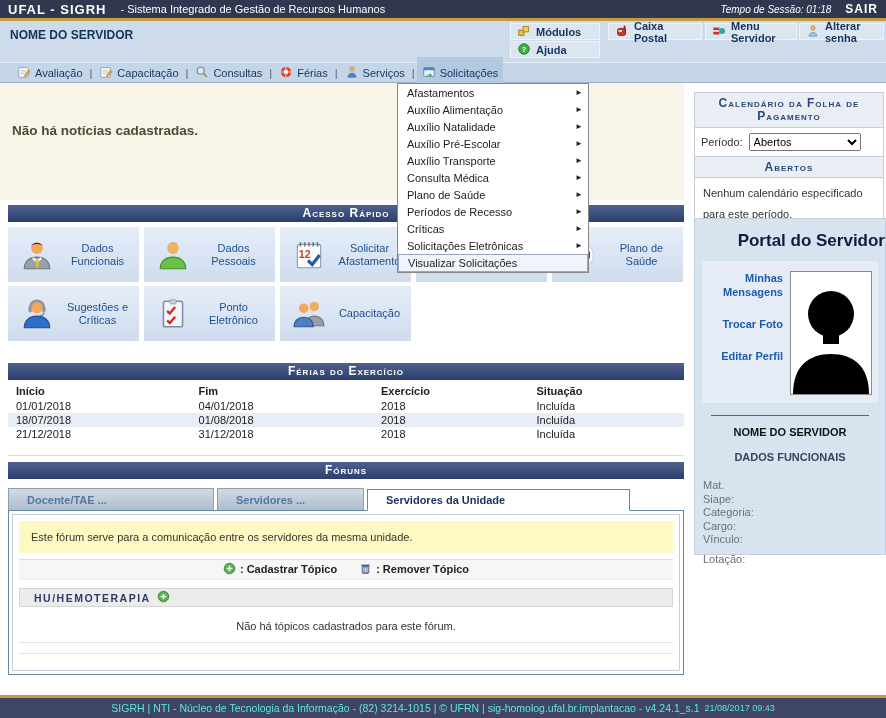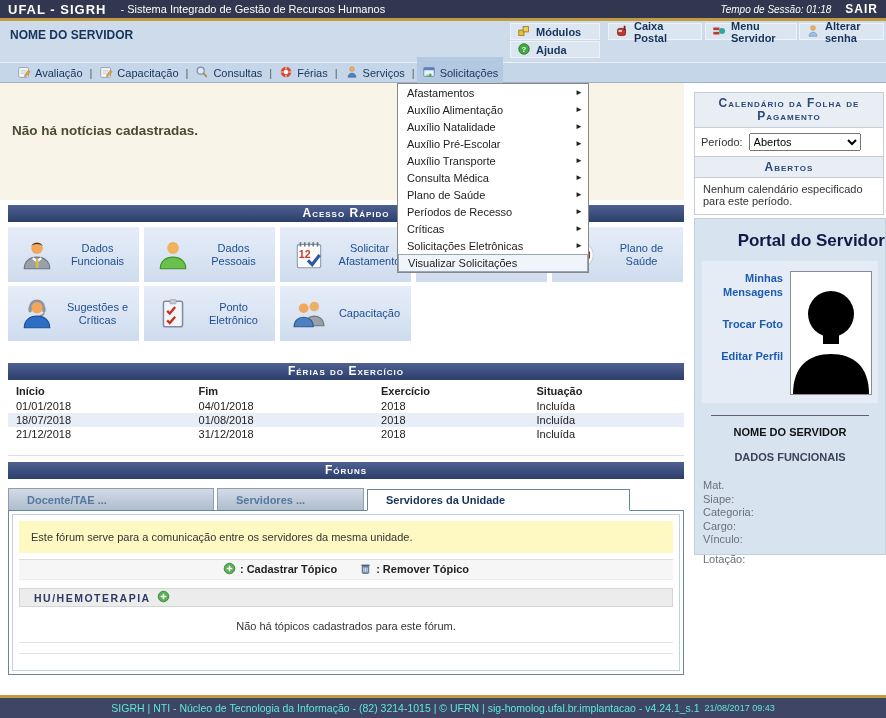--- a/index.html
+++ b/index.html
@@ -46,21 +46,21 @@
   .cal-panel { position:absolute; left:694px; top:92px; width:190px; background:#fff;
                border:1px solid #c5cdd9; font-size:11px; color:#333; }
   .cal-header { background:#e9edf4; border-bottom:1px solid #c5cdd9; padding:4px 14px;
                 text-align:center; font-variant:small-caps; font-weight:bold; letter-spacing:1px;
                 color:#2b4a7a; font-size:12px; line-height:13px; }
   .cal-body { padding:5px 6px; display:flex; align-items:center; gap:6px; }
   .cal-body select { font-family:"Liberation Sans",sans-serif; font-size:11px; width:112px; height:18px; }
   .cal-sub { background:#e9edf4; border-top:1px solid #c5cdd9; border-bottom:1px solid #c5cdd9;
              text-align:center; font-variant:small-caps; font-weight:bold; letter-spacing:1px;
              color:#2b4a7a; font-size:12px; padding:3px 0; }
-  .cal-empty { padding:5px 8px 7px; line-height:12px; }
+  .cal-empty { padding:5px 8px 7px; line-height:21px; }
 
   
   .sec-header { height:17px; background:linear-gradient(180deg,#4e6191 0%, #2c3e6b 100%);
                 color:#fff; text-align:center; font-variant:small-caps; font-weight:bold;
                 font-size:12px; letter-spacing:1px; line-height:17px; }
 
   
   .qa-panel { position:absolute; left:8px; top:205px; width:676px; }
   .qa-grid { margin-top:5px; display:grid; grid-template-columns:repeat(5,131px); gap:4px 5px; }
   .qa-cell { height:55px; background:linear-gradient(180deg,#e6edf8,#cfdcee);

